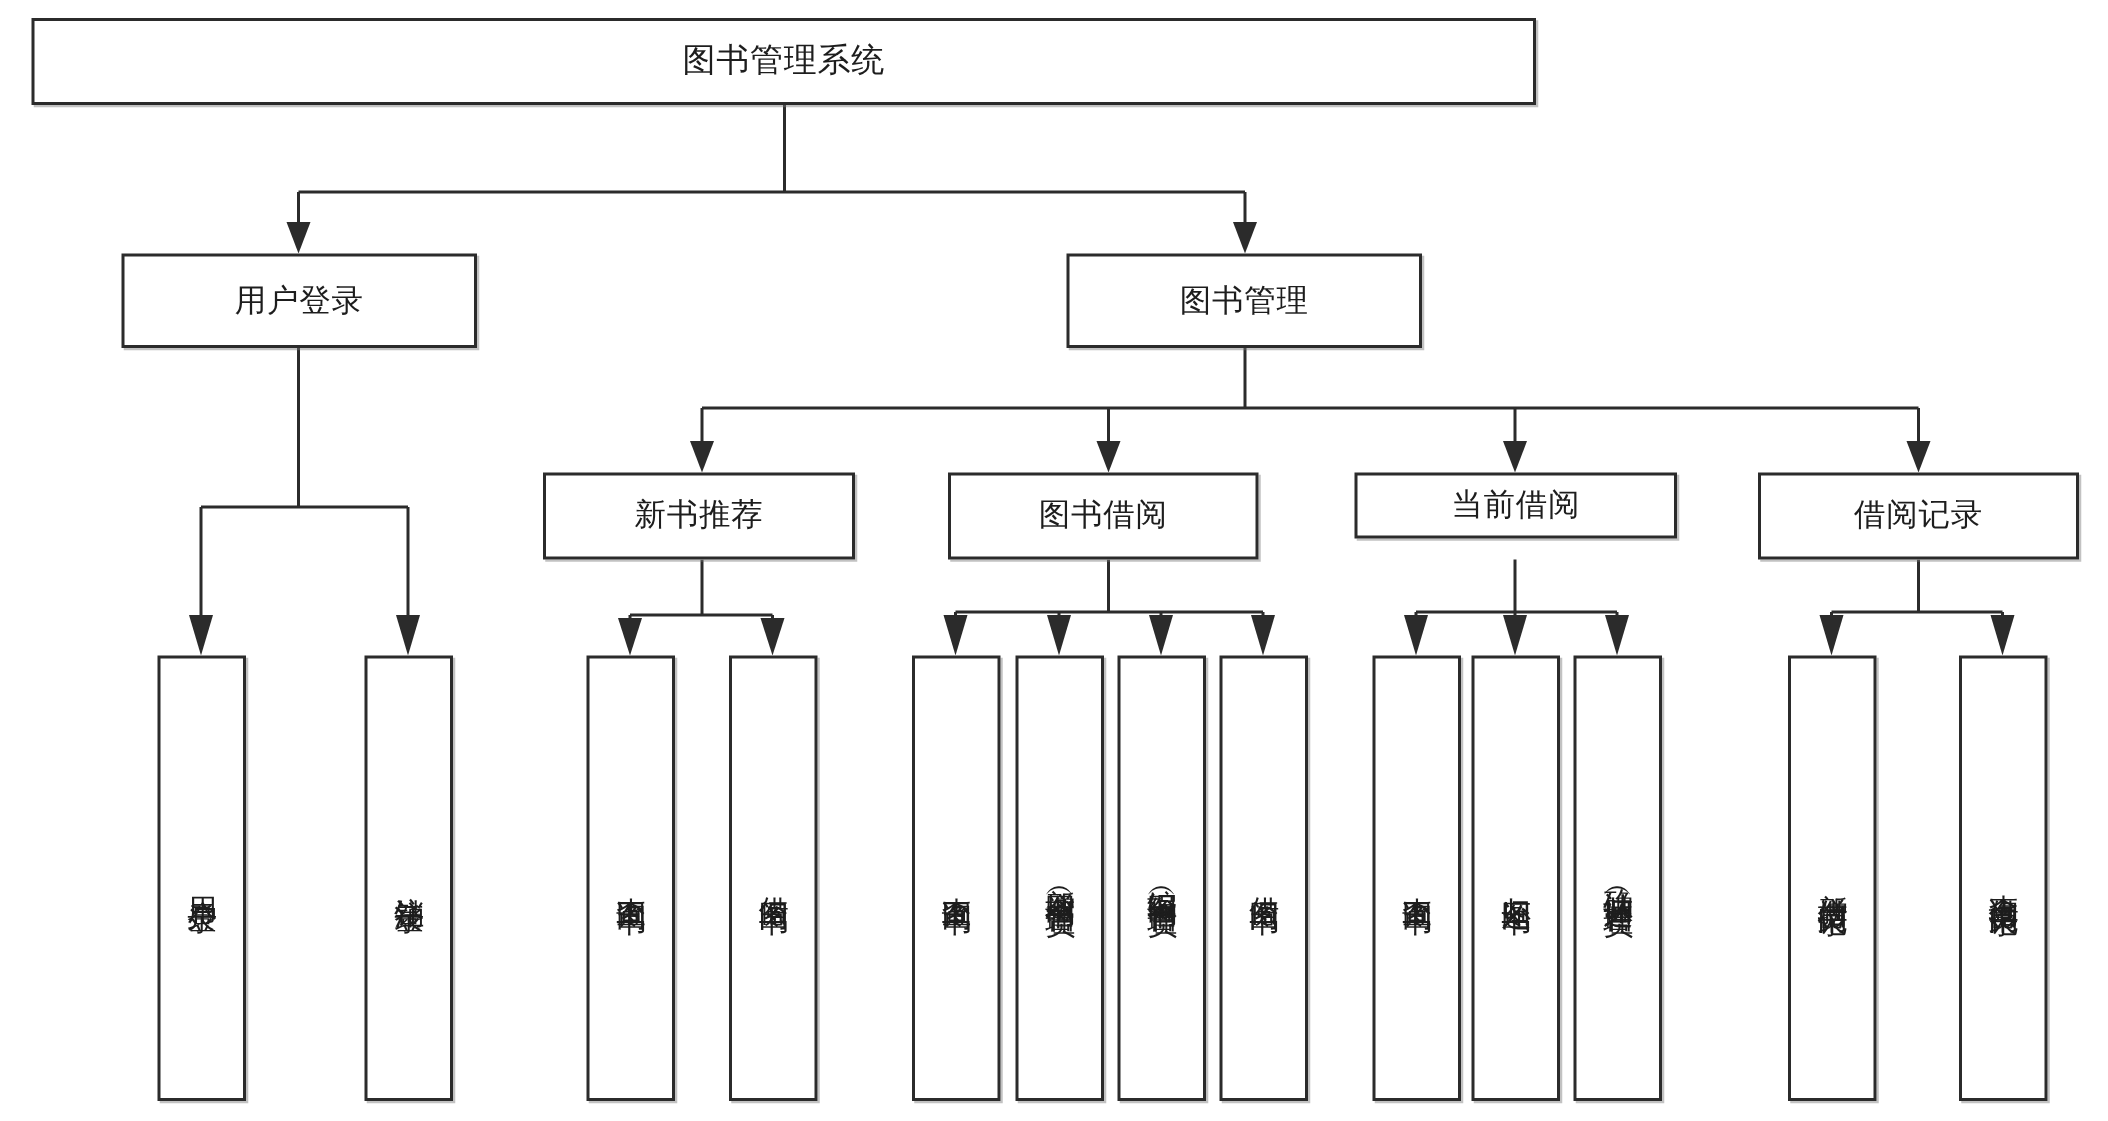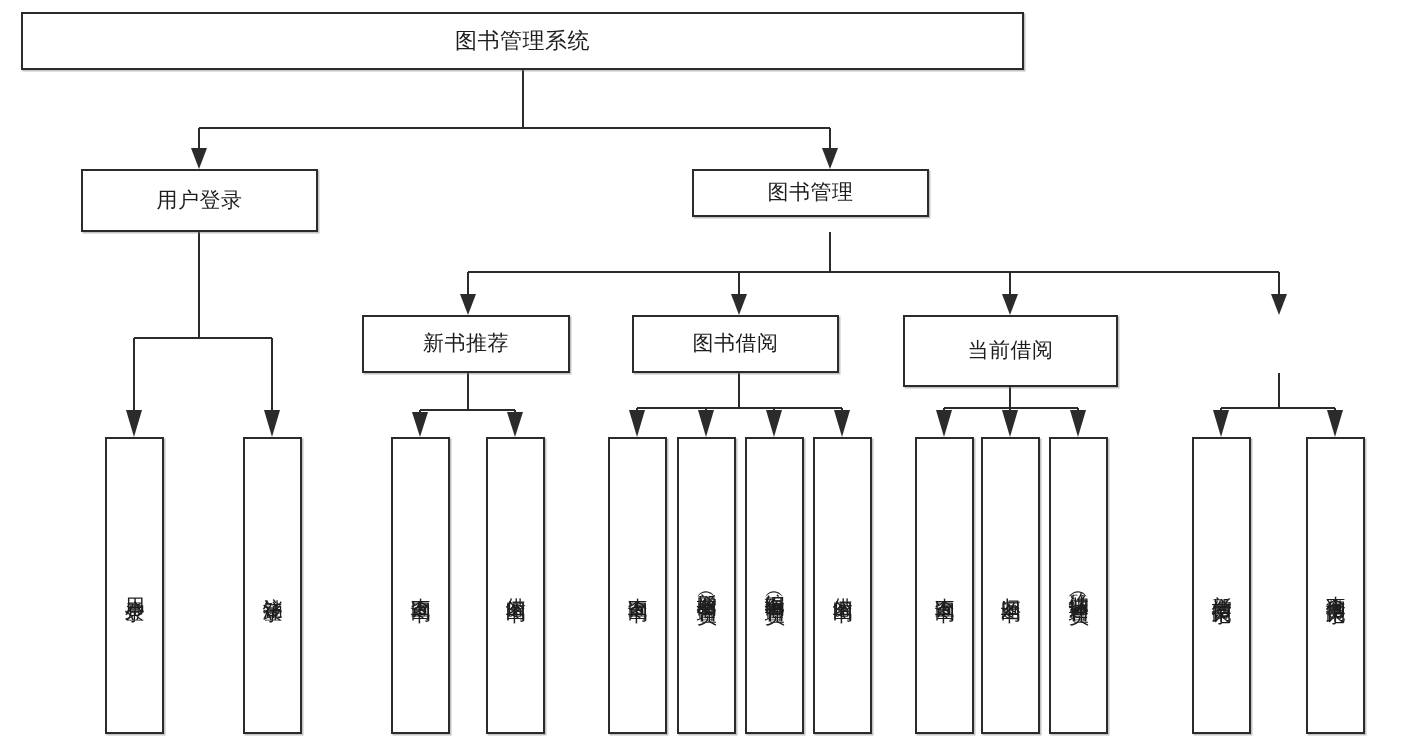--- a/index.html
+++ b/index.html
@@ -150,32 +150,35 @@
     <polygon class="arrow-head" points="1327,410 1343,410 1335,437"></polygon>
   </svg>
 
   <div class="node horiz root" style="left:21px; top:12px; width:1003px; height:58px;">
     <span class="label">图书管理系统</span>
   </div>
 
   <div class="node horiz" style="left:81px; top:169px; width:237px; height:63px;">
     <span class="label">用户登录</span>
   </div>
-  <div class="node horiz" style="left:692px; top:169px; width:237px; height:48px;">
+  <div class="node horiz" style="left:711px; top:169px; width:237px; height:63px;">
     <span class="label">图书管理</span>
   </div>
 
   <div class="node horiz" style="left:362px; top:315px; width:208px; height:58px;">
     <span class="label">新书推荐</span>
   </div>
   <div class="node horiz" style="left:632px; top:315px; width:207px; height:58px;">
     <span class="label">图书借阅</span>
   </div>
-  <div class="node horiz" style="left:903px; top:315px; width:215px; height:72px;">
+  <div class="node horiz" style="left:903px; top:315px; width:215px; height:44px;">
     <span class="label">当前借阅</span>
+  </div>
+  <div class="node horiz" style="left:1172px; top:315px; width:214px; height:58px;">
+    <span class="label">借阅记录</span>
   </div>
 
   <div class="node vert" style="left:105px; top:437px; width:59px; height:297px;">
     <span class="label">用户登录</span>
   </div>
   <div class="node vert" style="left:243px; top:437px; width:59px; height:297px;">
     <span class="label">注销登录</span>
   </div>
 
   <div class="node vert" style="left:391px; top:437px; width:59px; height:297px;">

